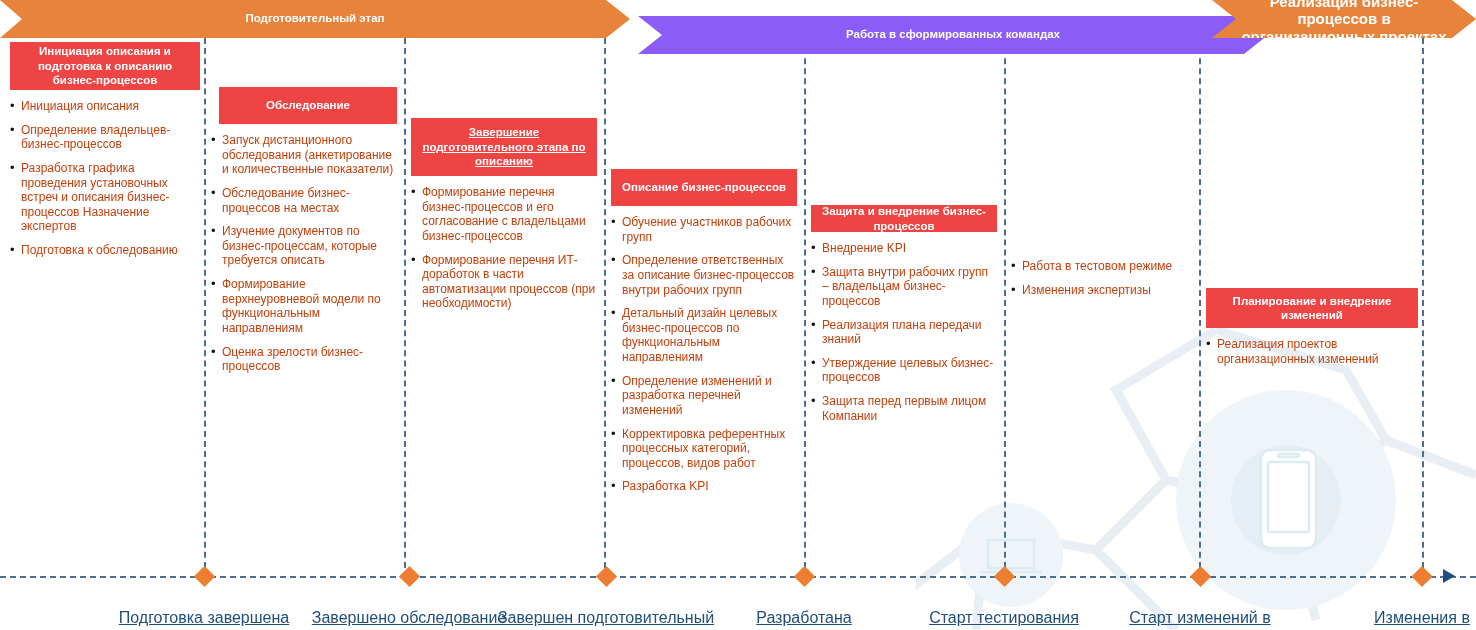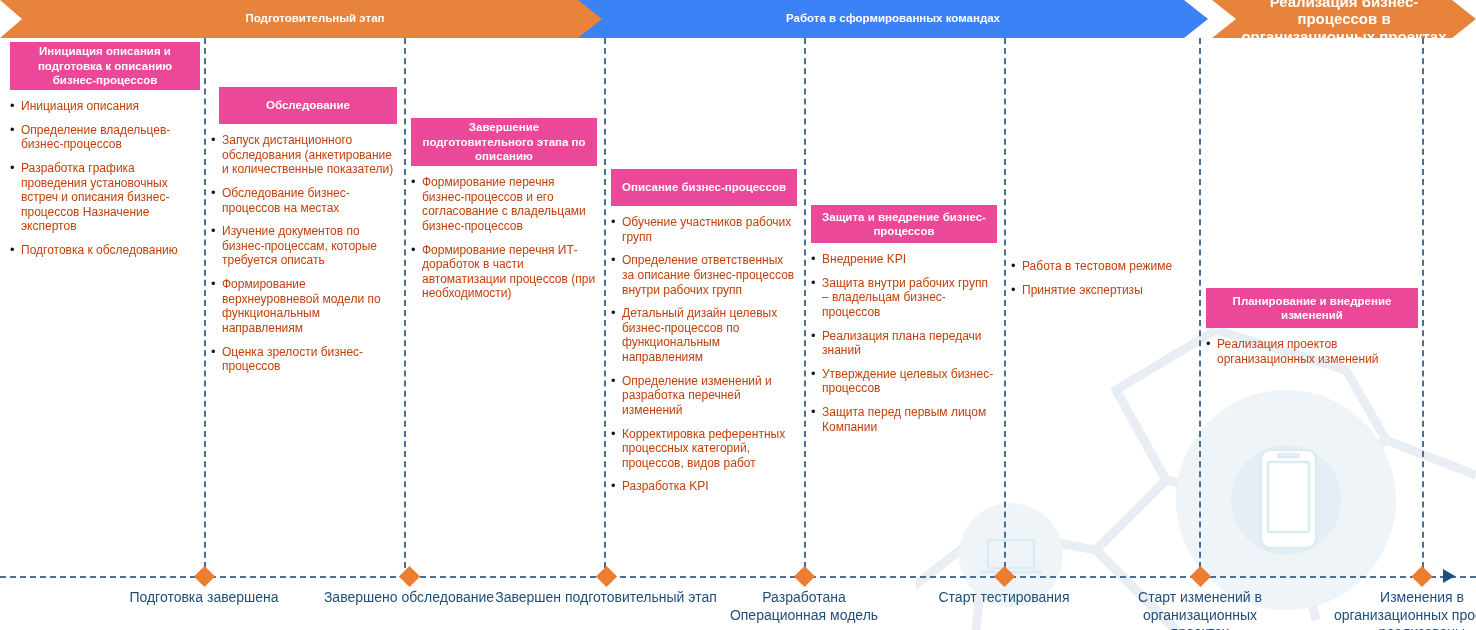--- a/index.html
+++ b/index.html
@@ -90,35 +90,36 @@
     text-align: center;
   }
   .diamond {
     width: 15px;
     height: 15px;
     background: #ED7D31;
     transform: rotate(45deg);
     margin: 0 auto;
   }
   .ms-label {
-    margin-top: 5px;
-    font-size: 14px;
+    margin-top: 24px;
+    font-size: 16px;
     color: #1f4e79;
     line-height: 1.25;
     white-space: normal;
+    text-decoration: underline;
   }
 
   
   .stage {
     position: absolute;
     z-index: 3;
     box-sizing: border-box;
   }
   .stage-title {
-    background: #ec4899;
+    background: #ef4444;
     color: #ffffff;
     font-size: 11.5px;
     font-weight: bold;
     text-align: center;
     padding: 7px 10px;
     line-height: 1.25;
     box-sizing: border-box;
     display: flex;
     align-items: center;
     justify-content: center;
@@ -169,21 +170,21 @@
     <rect x="362" y="154" width="21" height="3" rx="1.5"></rect>
     <path d="M72 240 h46 v28 h-46 z"></path>
     <path d="M64 272 h62"></path>
   </g>
 </svg>
 
 <div class="phase-bar">
   <div class="phase" style="left:0px; width:630px; background:#E8833C; clip-path: polygon(0 0, 606px 0, 630px 19px, 606px 38px, 0 38px, 22px 19px);">
     <span>Подготовительный этап</span>
   </div>
-  <div class="phase" style="left:578px; width:630px; background:#3b82f6; clip-path: polygon(0 0, 606px 0, 630px 19px, 606px 38px, 0 38px, 24px 19px);">
+  <div class="phase" style="left:638px; width:630px; background:#8b5cf6; clip-path: polygon(0 0, 606px 0, 630px 19px, 606px 38px, 0 38px, 24px 19px); margin-top: 16px;">
     <span>Работа в сформированных командах</span>
   </div>
   <div class="phase" style="left:1212px; width:264px; background:#E8833C; clip-path: polygon(0 0, 240px 0, 264px 19px, 240px 38px, 0 38px, 24px 19px); font-size:15px;">
     <span>Реализация бизнес-процессов в организационных проектах</span>
   </div>
 </div>
 
 <div class="vdash" style="left:204px; height:540px;"></div>
 <div class="vdash" style="left:404px; height:540px;"></div>
 <div class="vdash" style="left:604px; height:540px;"></div>
@@ -207,54 +208,54 @@
   <ul class="stage-list">
     <li>Запуск дистанционного обследования (анкетирование и количественные показатели)</li>
     <li>Обследование бизнес-процессов на местах</li>
     <li>Изучение документов по бизнес-процессам, которые требуется описать</li>
     <li>Формирование верхнеуровневой  модели по функциональным направлениям</li>
     <li>Оценка зрелости бизнес-процессов</li>
   </ul>
 </div>
 
 <div class="stage" style="left:411px; top:118px; width:186px;">
-  <div class="stage-title" style="height:48px;">Завершение подготовительного этапа по описанию</div>
+  <div class="stage-title" style="height:58px;text-decoration:underline;">Завершение подготовительного этапа по описанию</div>
   <ul class="stage-list">
     <li>Формирование перечня бизнес-процессов и его согласование с владельцами бизнес-процессов</li>
     <li>Формирование перечня ИТ-доработок в части автоматизации процессов (при необходимости)</li>
   </ul>
 </div>
 
 <div class="stage" style="left:611px; top:169px; width:186px;">
   <div class="stage-title" style="height:37px;">Описание бизнес-процессов</div>
   <ul class="stage-list">
     <li>Обучение участников рабочих групп</li>
     <li>Определение ответственных за описание бизнес-процессов внутри рабочих групп</li>
     <li>Детальный дизайн целевых бизнес-процессов по функциональным направлениям</li>
     <li>Определение изменений и разработка перечней изменений</li>
     <li>Корректировка референтных процессных категорий, процессов, видов работ</li>
     <li>Разработка KPI</li>
   </ul>
 </div>
 
 <div class="stage" style="left:811px; top:205px; width:186px;">
-  <div class="stage-title" style="height:38px;">Защита и внедрение бизнес-процессов</div>
+  <div class="stage-title" style="height:27px;">Защита и внедрение бизнес-процессов</div>
   <ul class="stage-list">
     <li>Внедрение KPI</li>
     <li>Защита внутри рабочих групп – владельцам бизнес-процессов</li>
     <li>Реализация плана передачи знаний</li>
     <li>Утверждение целевых бизнес-процессов</li>
     <li>Защита перед первым лицом Компании</li>
   </ul>
 </div>
 
 <div class="stage" style="left:1011px; top:250px; width:182px;">
   <ul class="stage-list">
     <li>Работа в тестовом режиме</li>
-    <li>Принятие экспертизы</li>
+    <li>Изменения экспертизы</li>
   </ul>
 </div>
 
 <div class="stage" style="left:1206px; top:288px; width:212px;">
   <div class="stage-title" style="height:40px;">Планирование и внедрение изменений</div>
   <ul class="stage-list">
     <li>Реализация проектов организационных изменений</li>
   </ul>
 </div>
 

